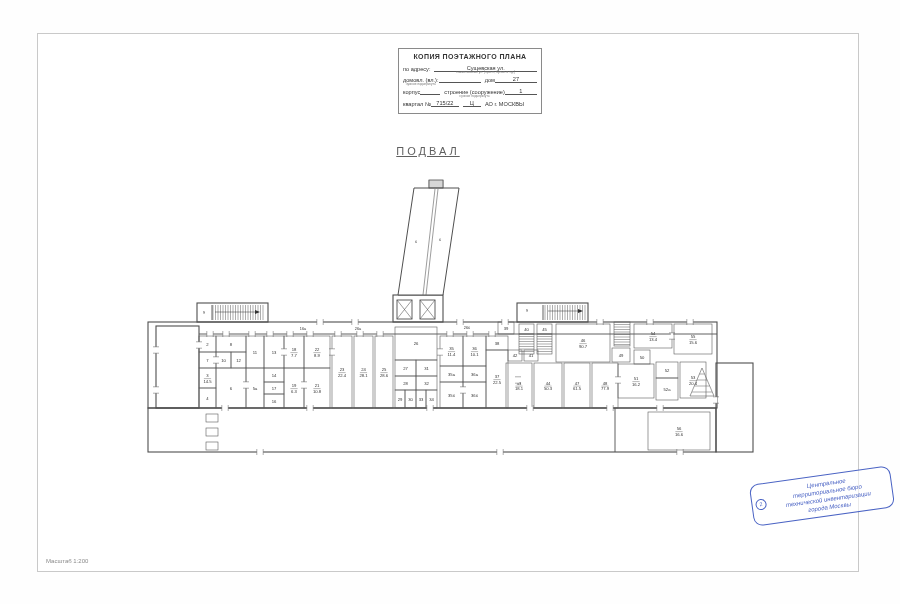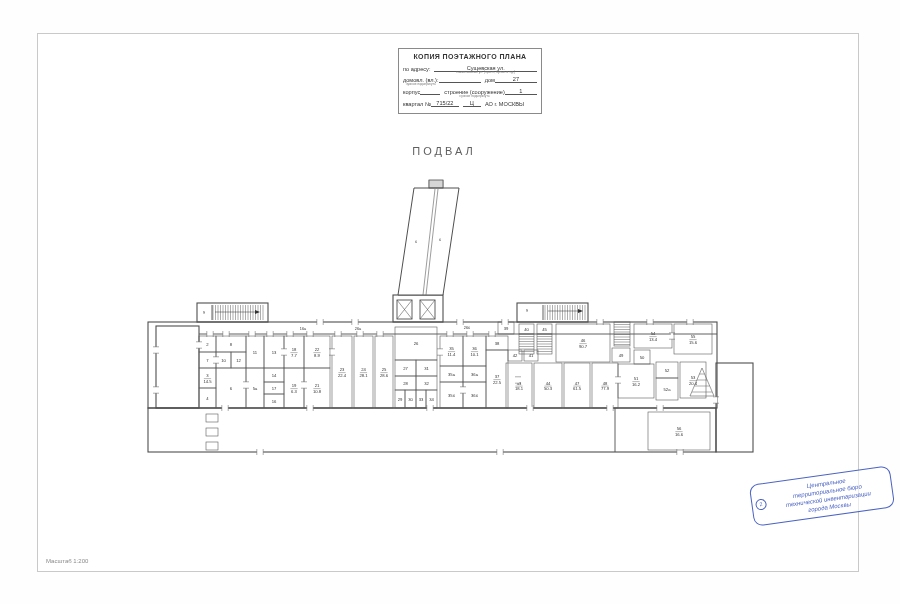--- a/index.html
+++ b/index.html
@@ -12,22 +12,22 @@
                border:1px solid #8a8a8a;background:#fff;color:#222;}
   .tb-header{font-size:7px;font-weight:bold;text-align:center;margin-top:4px;letter-spacing:.4px;color:#333;}
   .tb-row{display:flex;align-items:flex-end;font-size:5.6px;color:#333;margin-top:4.6px;padding:0 4px;line-height:1.1;}
   .tb-label{white-space:nowrap;position:relative;}
   .tb-val{border-bottom:0.5px solid #555;text-align:center;position:relative;white-space:nowrap;padding:0 2px;}
   .grow{flex:1;}
   .cap{position:absolute;top:100%;left:50%;transform:translateX(-50%);
        font-size:3.2px;color:#777;white-space:nowrap;line-height:1;}
   .sp{width:4px;}
   
-  #plan-title{position:absolute;left:384px;top:145px;width:120px;text-align:center;
-              font-size:11px;color:#5f5f5f;letter-spacing:3px;}
+  #plan-title{position:absolute;left:368px;top:145px;width:120px;text-align:center;
+              font-size:11px;color:#5f5f5f;letter-spacing:3px;text-decoration:underline;}
   #scale-label{position:absolute;left:46px;top:558px;font-size:6px;color:#8a8a8a;}
   
   #stamp{position:absolute;left:751px;top:475px;width:122px;padding:4px 3px 4px 15px;
          border:1.2px solid #4a63c4;border-radius:9px;transform:rotate(-8deg);
          color:#4a63c4;font-size:6px;font-style:italic;text-align:center;line-height:1.35;
          background:rgba(255,255,255,0.6);}
   .stamp-circle{position:absolute;left:3px;top:50%;transform:translateY(-50%);
                 width:9px;height:9px;border:1px solid #4a63c4;border-radius:50%;
                 font-size:5.5px;line-height:9px;text-align:center;font-style:normal;}
   #plan-svg{position:absolute;left:0;top:0;}

